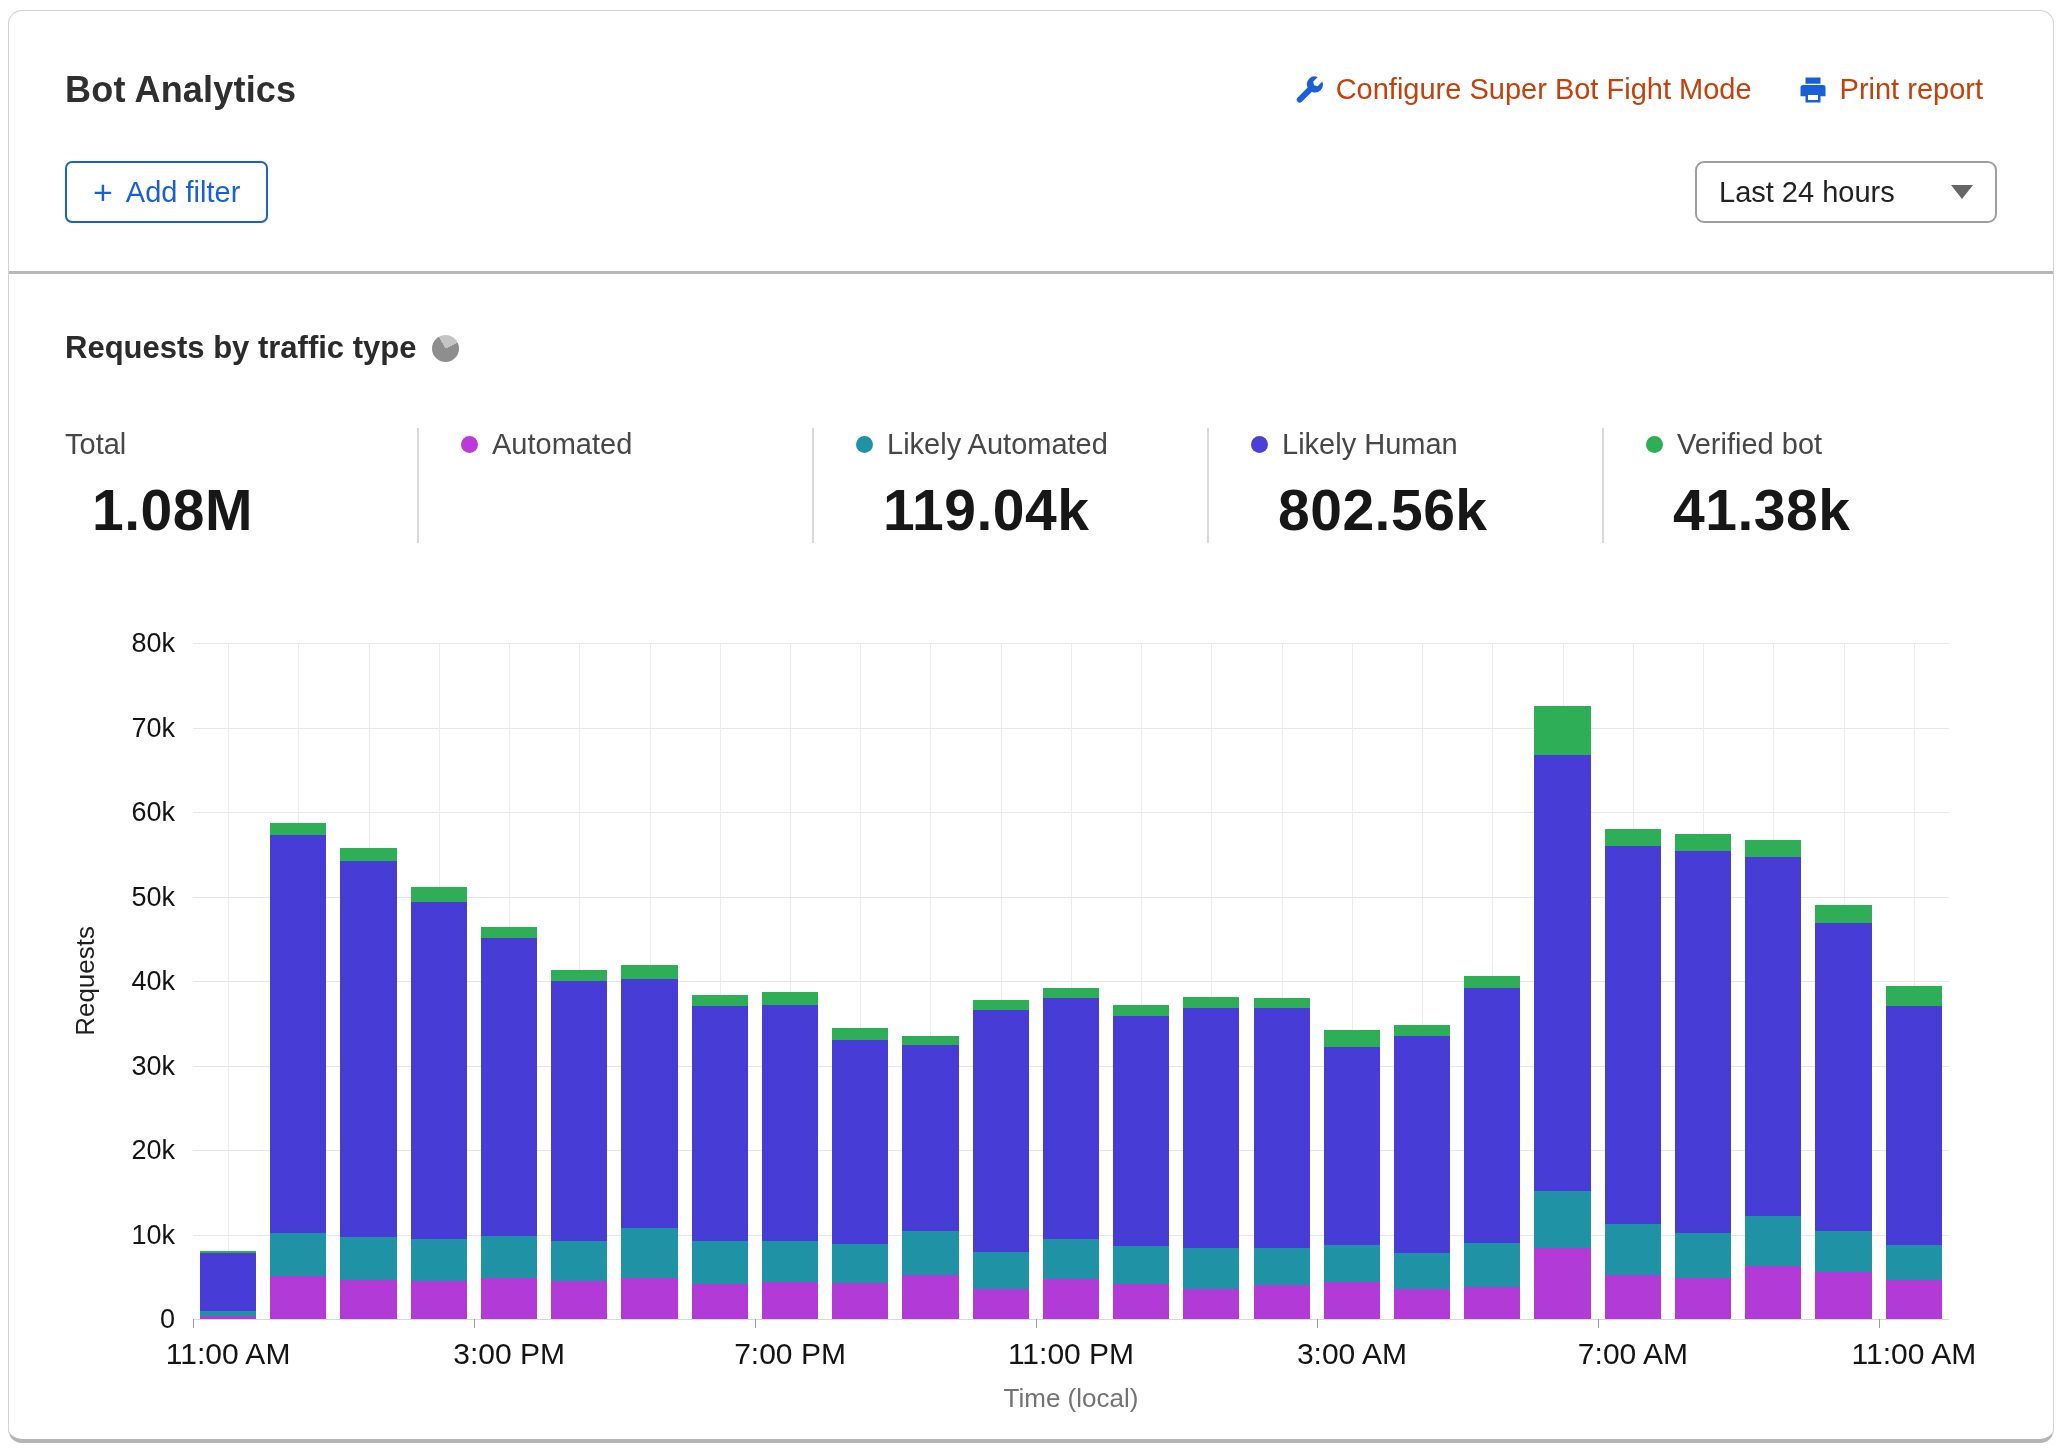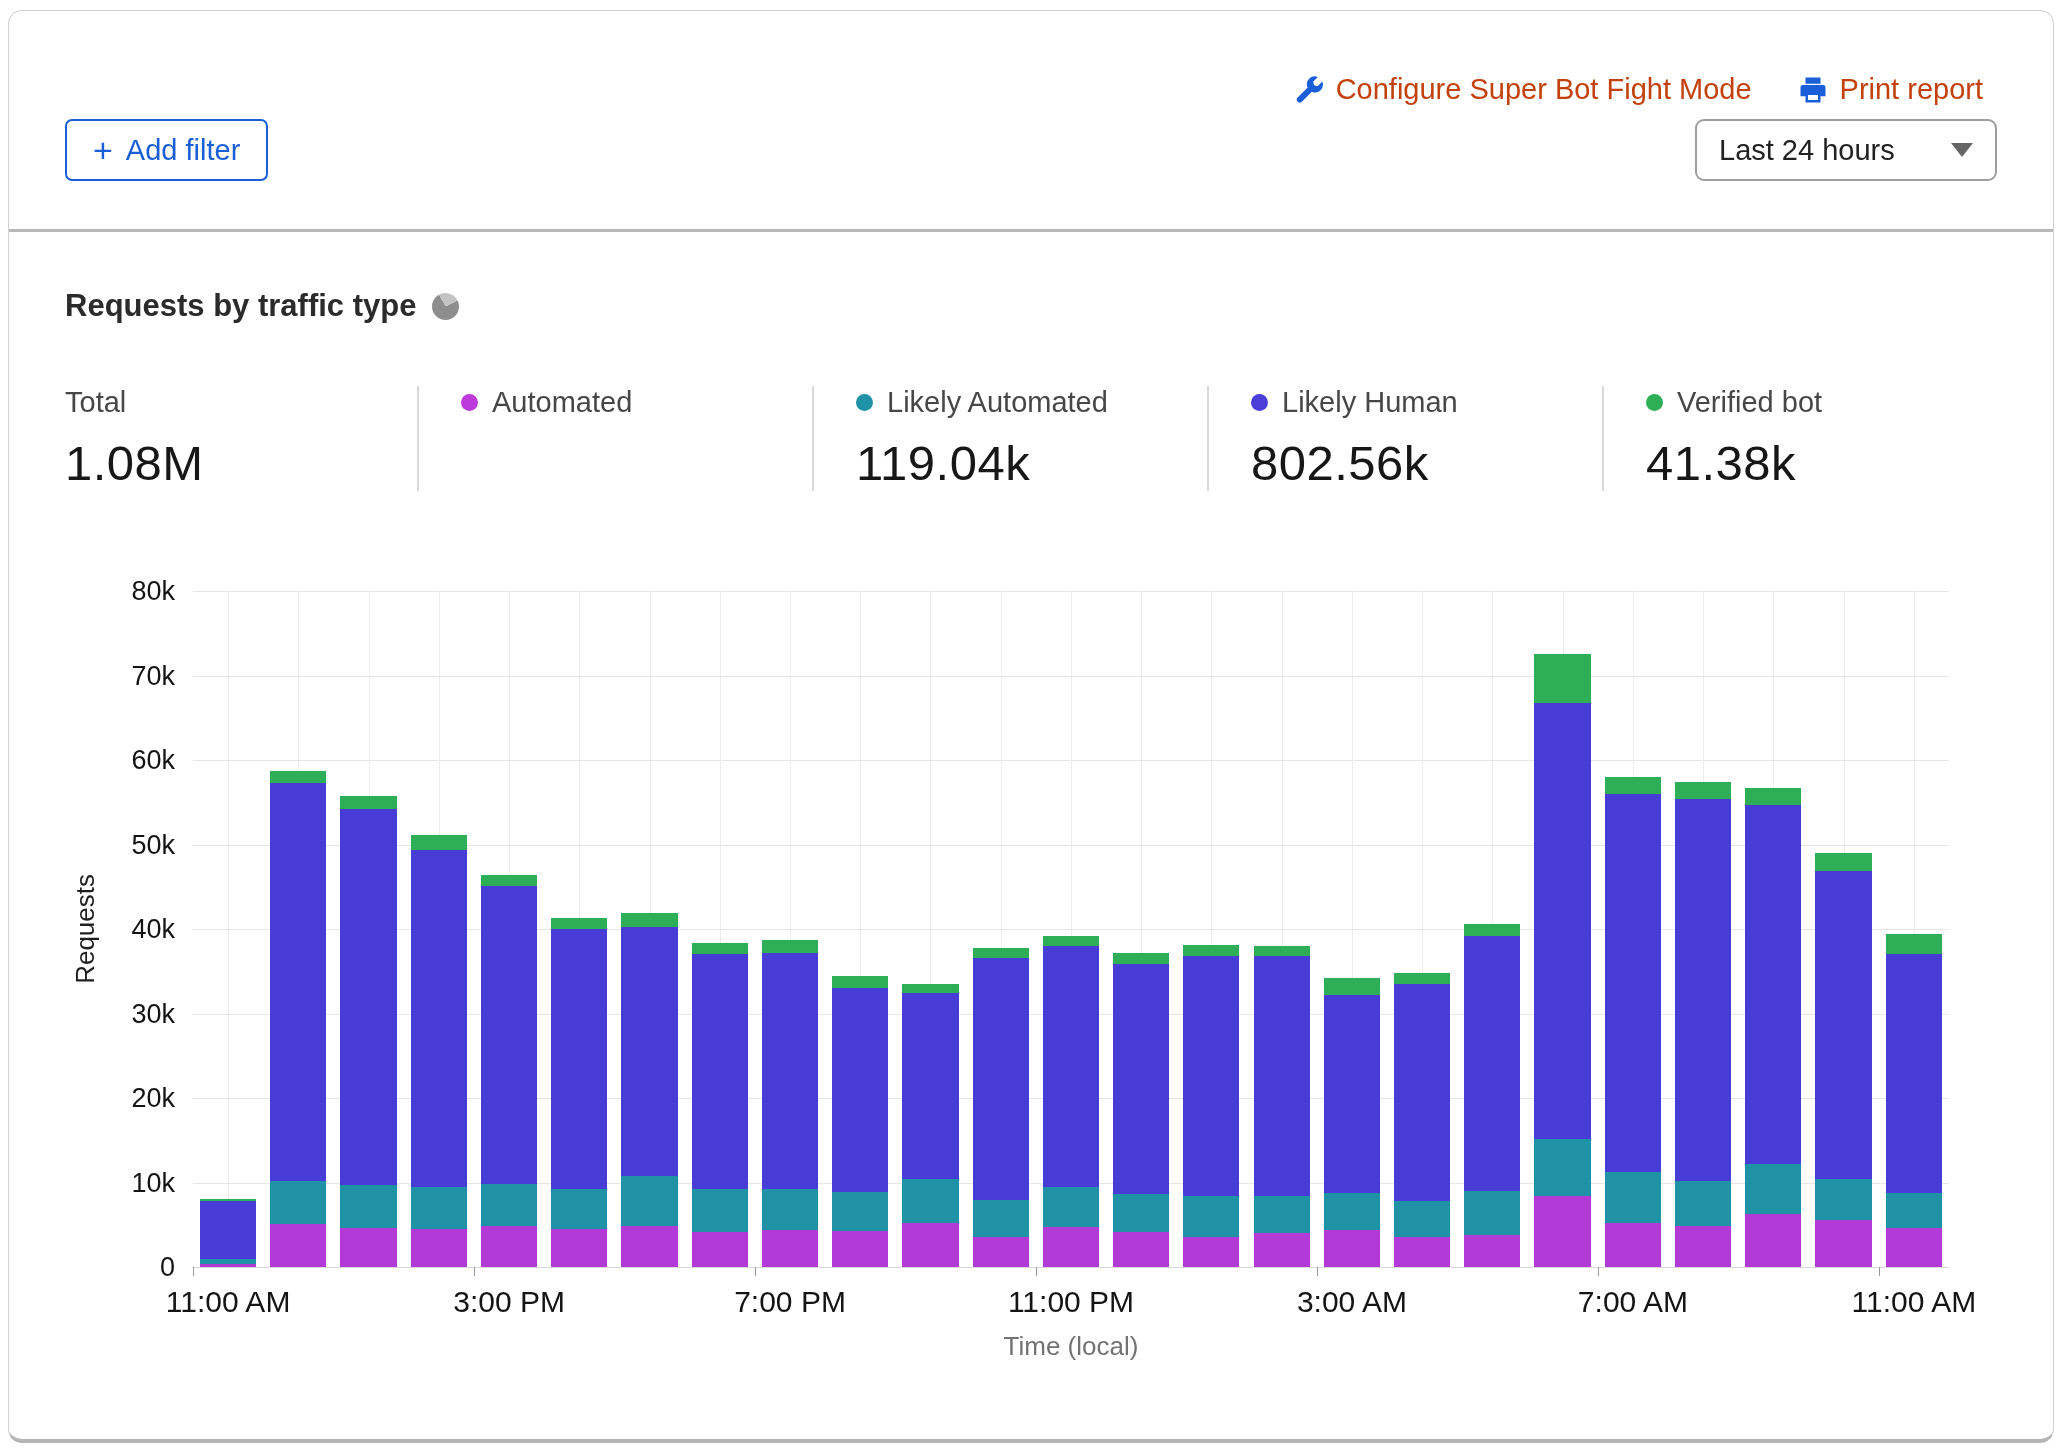--- a/index.html
+++ b/index.html
@@ -30,21 +30,21 @@
   .section-title { font-size:31px; font-weight:700; color:#2b2b2b; }
   .pie-icon { width:27px; height:27px; border-radius:50%;
     background:conic-gradient(from -30deg, #c4c4c4 0 95deg, #8e8e8e 95deg 360deg); }
 
   
   .stats-row { margin-top:62px; display:flex; }
   .stat { padding-left:42px; flex:1 1 0; border-left:2px solid #d9d9d9; }
   .stat:first-child { flex:0 0 352px; padding-left:0; border-left:none; }
   .stat-label-row { display:flex; align-items:center; gap:14px; font-size:29px; color:#474747; }
   .dot { width:17px; height:17px; border-radius:50%; }
-  .stat-value { margin-top:16px; font-size:49px; font-weight:400; color:#171717; letter-spacing:.5px; }
+  .stat-value { margin-top:16px; font-size:57px; font-weight:700; color:#171717; letter-spacing:.5px;margin-left:27px; }
 
   
   .chart-wrap { margin-top:100px; padding-right:48px;
     display:grid; grid-template-columns:40px 88px 1fr; grid-template-rows:676px 58px 44px; }
   .y-axis-title { grid-column:1; grid-row:1; display:flex; align-items:center; justify-content:center; }
   .y-axis-title span { writing-mode:vertical-rl; transform:rotate(180deg); font-size:26px; color:#1f1f1f; }
   .y-labels { grid-column:2; grid-row:1; position:relative; }
   .y-label { position:absolute; right:18px; transform:translateY(-50%); font-size:27px; color:#141414; white-space:nowrap; }
   .plot { grid-column:3; grid-row:1; position:relative; }
   .hgrid { position:absolute; left:0; right:0; height:1px; background:#e7e7e7; }
@@ -58,20 +58,21 @@
   .x-tick { position:absolute; top:0; width:1px; height:9px; background:#9a9a9a; }
   .x-label { position:absolute; top:18px; transform:translateX(-50%); font-size:30px; color:#141414; white-space:nowrap; }
   .x-axis-title { grid-column:3; grid-row:3; text-align:center; font-size:26px; color:#737373; padding-top:6px; }
 </style>
 </head>
 <body>
 
 <div class="card">
 
   <div class="card-header">
+    <h1 class="page-title">Bot Analytics</h1>
 
     <div class="header-links">
       <a class="hlink">
         <span>
           <svg width="30" height="30" viewBox="0 0 24 24" fill="#1a5fd8">
               <path d="M22.6 5.2a6.2 6.2 0 0 1-8.3 8.1l-8 8a2.4 2.4 0 0 1-3.4-3.4l8-8a6.2 6.2 0 0 1 8.1-8.3l-3.7 3.7.8 2.8 2.8.8z"></path>
             </svg>
         </span>
         <span>Configure Super Bot Fight Mode</span>
       </a>

